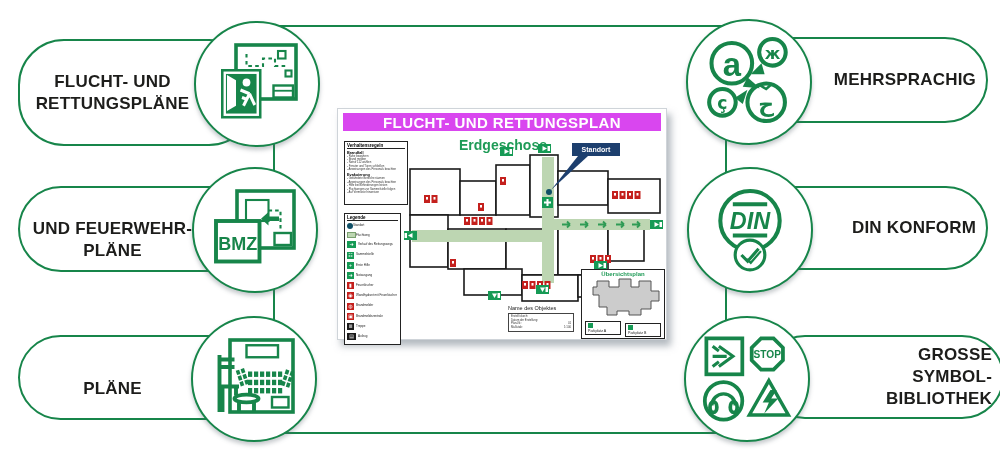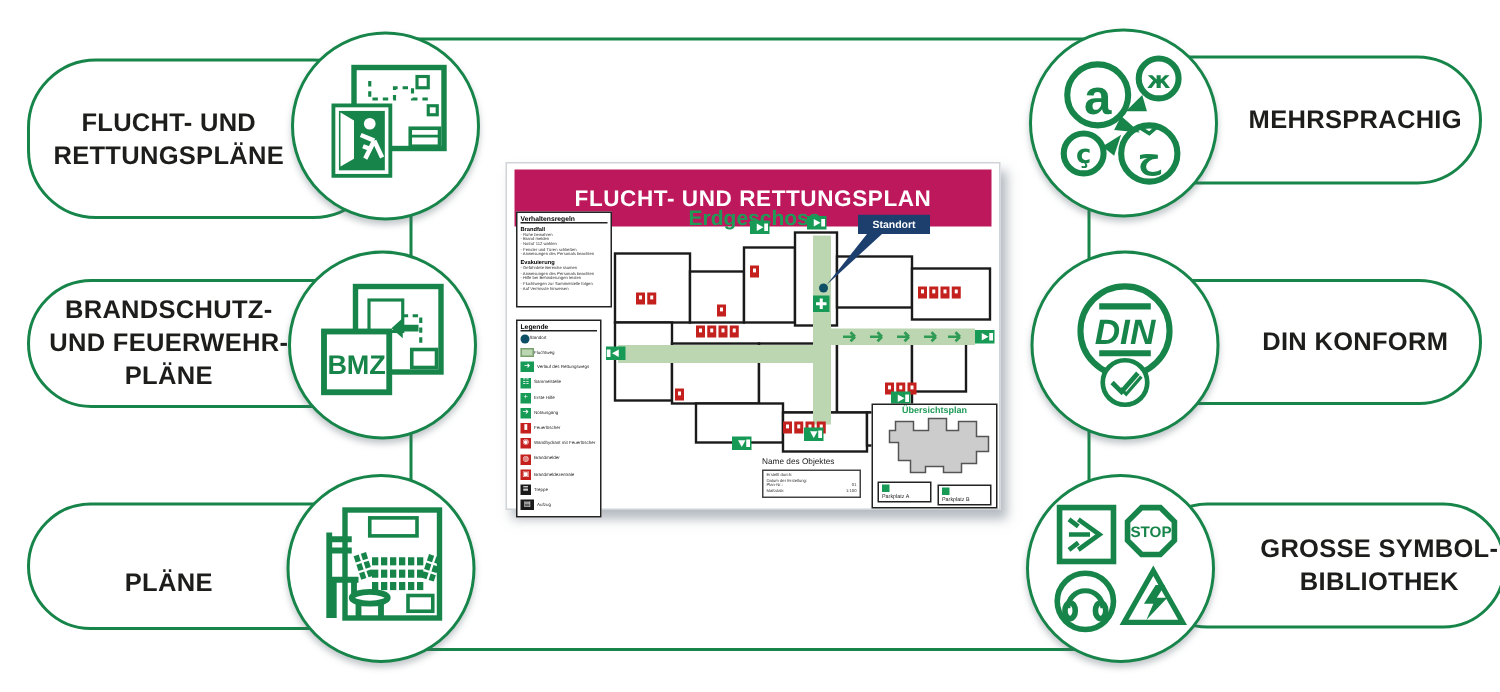--- a/index.html
+++ b/index.html
@@ -5,29 +5,29 @@
   html,body{margin:0;padding:0;background:#fff;}
   .stage{position:relative;width:1000px;height:461px;background:#fff;overflow:hidden;
          font-family:"Liberation Sans",sans-serif;}
   .conn{position:absolute;background:#17854a;}
   
   .pill{position:absolute;border:2.2px solid #17854a;border-radius:46px;background:#fff;
         display:flex;align-items:center;box-sizing:border-box;}
   .pill .lbl{flex:1;text-align:center;font-weight:bold;color:#1d1d1b;font-size:17px;
              line-height:1.28;letter-spacing:.2px;}
   .pill.left .lbl{padding-right:58px;padding-left:10px;}
-  .pill.right .lbl{padding-left:72px;padding-right:0;}
+  .pill.right .lbl{padding-left:72px;padding-right:10px;text-align:right;}
   .circle{position:absolute;background:#fff;border:2.6px solid #17854a;border-radius:50%;
           display:flex;align-items:center;justify-content:center;
           box-shadow:0 3px 4px rgba(90,100,110,.35);}
   .circle svg{display:block;}
   
   .plan{position:absolute;left:337px;top:108px;width:330px;height:232px;background:#fff;
         border:1px solid #cfd4d9;box-shadow:4px 6px 7px rgba(105,118,130,.5);box-sizing:border-box;}
-  .plan-header{position:absolute;left:5px;top:4px;right:5px;height:38px;background:#be185d;
+  .plan-header{position:absolute;left:5px;top:4px;right:5px;height:18px;background:#d946ef;
         color:#fff;font-weight:bold;font-size:15px;letter-spacing:.4px;display:flex;
         align-items:center;justify-content:center;}
   .plan-floor{position:absolute;left:0;top:28px;width:330px;text-align:center;color:#1f9b57;
         font-weight:bold;font-size:14px;}
   .infobox{position:absolute;border:1px solid #222;background:#fff;box-sizing:border-box;overflow:hidden;}
   .rules{left:6px;top:32px;width:64px;height:64px;padding:1px 2px;}
   .rules .bx-title{font-size:4.5px;font-weight:bold;border-bottom:.5px solid #222;margin-bottom:1px;}
   .rules .sec-h{font-size:3.8px;font-weight:bold;margin-top:1.5px;}
   .rules .sec-i{font-size:2.8px;color:#333;line-height:1.25;white-space:nowrap;}
   .legendbox{left:6px;top:104px;width:57px;height:132px;padding:1px 2px;}
@@ -77,21 +77,21 @@
             <line x1="43" y1="36.5" x2="56" y2="36.5" stroke-width="1.2"></line>
    </g>
    <rect x="8" y="22" width="27" height="33" fill="#17854a"></rect>
    <rect x="10.5" y="24.5" width="22" height="28" fill="none" stroke="#fff" stroke-width="1.6"></rect>
    <path d="M12,26 v24 l6,-3.5 v-17 z" fill="#fff"></path>
    <circle cx="25" cy="31" r="2.6" fill="#fff"></circle>
    <path d="M21,36 l6,2.5 M27,38.5 l-4,8 M27,38.5 l3.5,7.5 M22,41 l4,1.5" stroke="#fff" stroke-width="2" fill="none"></path>
   </svg>
       </div>
       <div class="pill left" style="left: 18px; top: 186px; width: 237px; height: 86px;">
-        <div class="lbl"><span>BRANDSCHUTZ-</span><br><span>UND FEUERWEHR-</span><br><span>PLÄNE</span></div>
+        <div class="lbl"><br><span>UND FEUERWEHR-</span><br><span>PLÄNE</span></div>
       </div>
       <div class="circle" style="left: 192px; top: 167px; width: 122px; height: 122px;">
         <svg width="96" height="96" viewBox="0 0 64 64">
    <g fill="none" stroke="#17854a" stroke-width="2.4">
     <rect x="20" y="6" width="38" height="38"></rect>
     <rect x="26" y="12" width="15" height="14" stroke-width="1.4"></rect>
     <path stroke-width="1.4" stroke-dasharray="2.4 2" d="M41,19 h8 v14"></path>
     <rect x="45" y="34" width="11" height="8" stroke-width="1.6"></rect>
    </g>
    <path d="M54,22 l-7,0 0,-3 -5,4.5 5,4.5 0,-3 7,0 z" fill="#17854a" transform="translate(-6,1)"></path>

